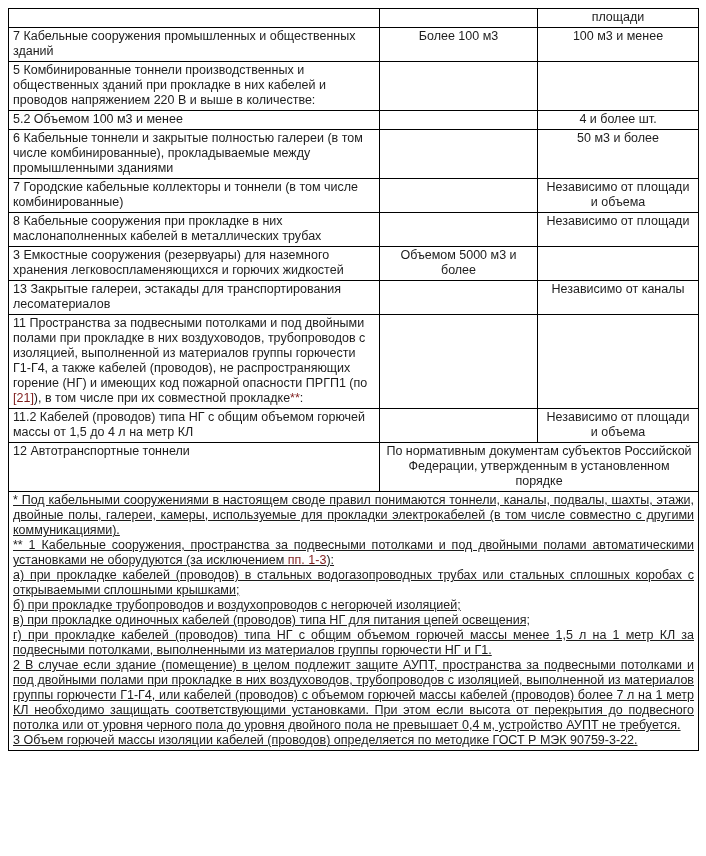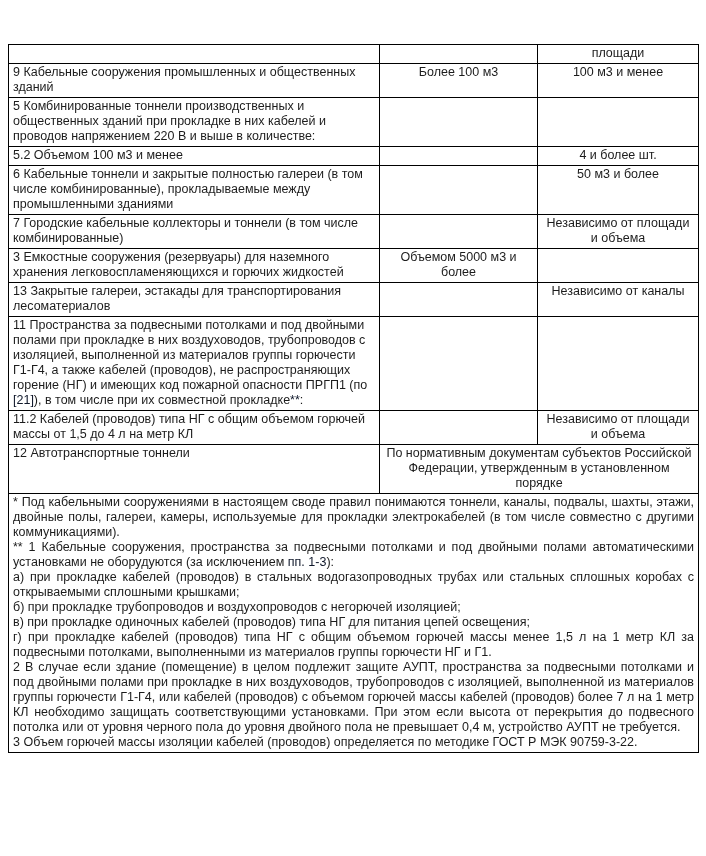--- a/index.html
+++ b/index.html
@@ -10,21 +10,20 @@
   body {
     width: 706px;
     height: 856px;
     overflow: hidden;
     font-family: "Liberation Sans", sans-serif;
     color: #1c1c1c;
     -webkit-font-smoothing: antialiased;
   }
   .page {
     padding: 8px 8px 0 8px;
-    margin-top: 36px;
   }
   table.doc-table {
     border-collapse: collapse;
     table-layout: fixed;
     width: 690px;
     font-size: 12.5px;
     line-height: 15px;
   }
   table.doc-table td {
     border: 1px solid #000000;
@@ -33,23 +32,24 @@
     word-wrap: break-word;
   }
   td.c1 { text-align: left; }
   td.c2, td.c3, td.merged { text-align: center; }
   td.footnotes-cell {
     text-align: justify;
     padding: 2px 5px 3px 5px;
   }
   td.footnotes-cell p {
     margin: 0;
+    text-decoration: underline;
   }
   .ref-link {
-    color: #0f172a;
+    color: #7f1d1d;
     text-decoration: none;
     cursor: pointer;
   }
 </style>
 </head>
 <body>
 
 <div class="page">
   <table class="doc-table">
     <colgroup>
@@ -57,21 +57,21 @@
       <col style="width:158px">
       <col style="width:161px">
     </colgroup>
     <tbody>
       <tr>
         <td class="c1"></td>
         <td class="c2"></td>
         <td class="c3">площади</td>
       </tr>
       <tr>
-        <td class="c1">9 Кабельные сооружения промышленных и общественных зданий</td>
+        <td class="c1">7 Кабельные сооружения промышленных и общественных зданий</td>
         <td class="c2">Более 100 м3</td>
         <td class="c3">100 м3 и менее</td>
       </tr>
       <tr>
         <td class="c1">5 Комбинированные тоннели производственных и общественных зданий при прокладке в них кабелей и проводов напряжением 220 В и выше в количестве:</td>
         <td class="c2"></td>
         <td class="c3"></td>
       </tr>
       <tr>
         <td class="c1">5.2 Объемом 100 м3 и менее</td>
@@ -80,20 +80,25 @@
       </tr>
       <tr>
         <td class="c1">6 Кабельные тоннели и закрытые полностью галереи (в том числе комбинированные), прокладываемые между промышленными зданиями</td>
         <td class="c2"></td>
         <td class="c3">50 м3 и более</td>
       </tr>
       <tr>
         <td class="c1">7 Городские кабельные коллекторы и тоннели (в том числе комбинированные)</td>
         <td class="c2"></td>
         <td class="c3">Независимо от площади и объема</td>
+      </tr>
+      <tr>
+        <td class="c1">8 Кабельные сооружения при прокладке в них маслонаполненных кабелей в металлических трубах</td>
+        <td class="c2"></td>
+        <td class="c3">Независимо от площади</td>
       </tr>
       <tr>
         <td class="c1">3 Емкостные сооружения (резервуары) для наземного хранения легковоспламеняющихся и горючих жидкостей</td>
         <td class="c2">Объемом 5000 м3 и более</td>
         <td class="c3"></td>
       </tr>
       <tr>
         <td class="c1">13 Закрытые галереи, эстакады для транспортирования лесоматериалов</td>
         <td class="c2"></td>
         <td class="c3">Независимо от каналы</td>

